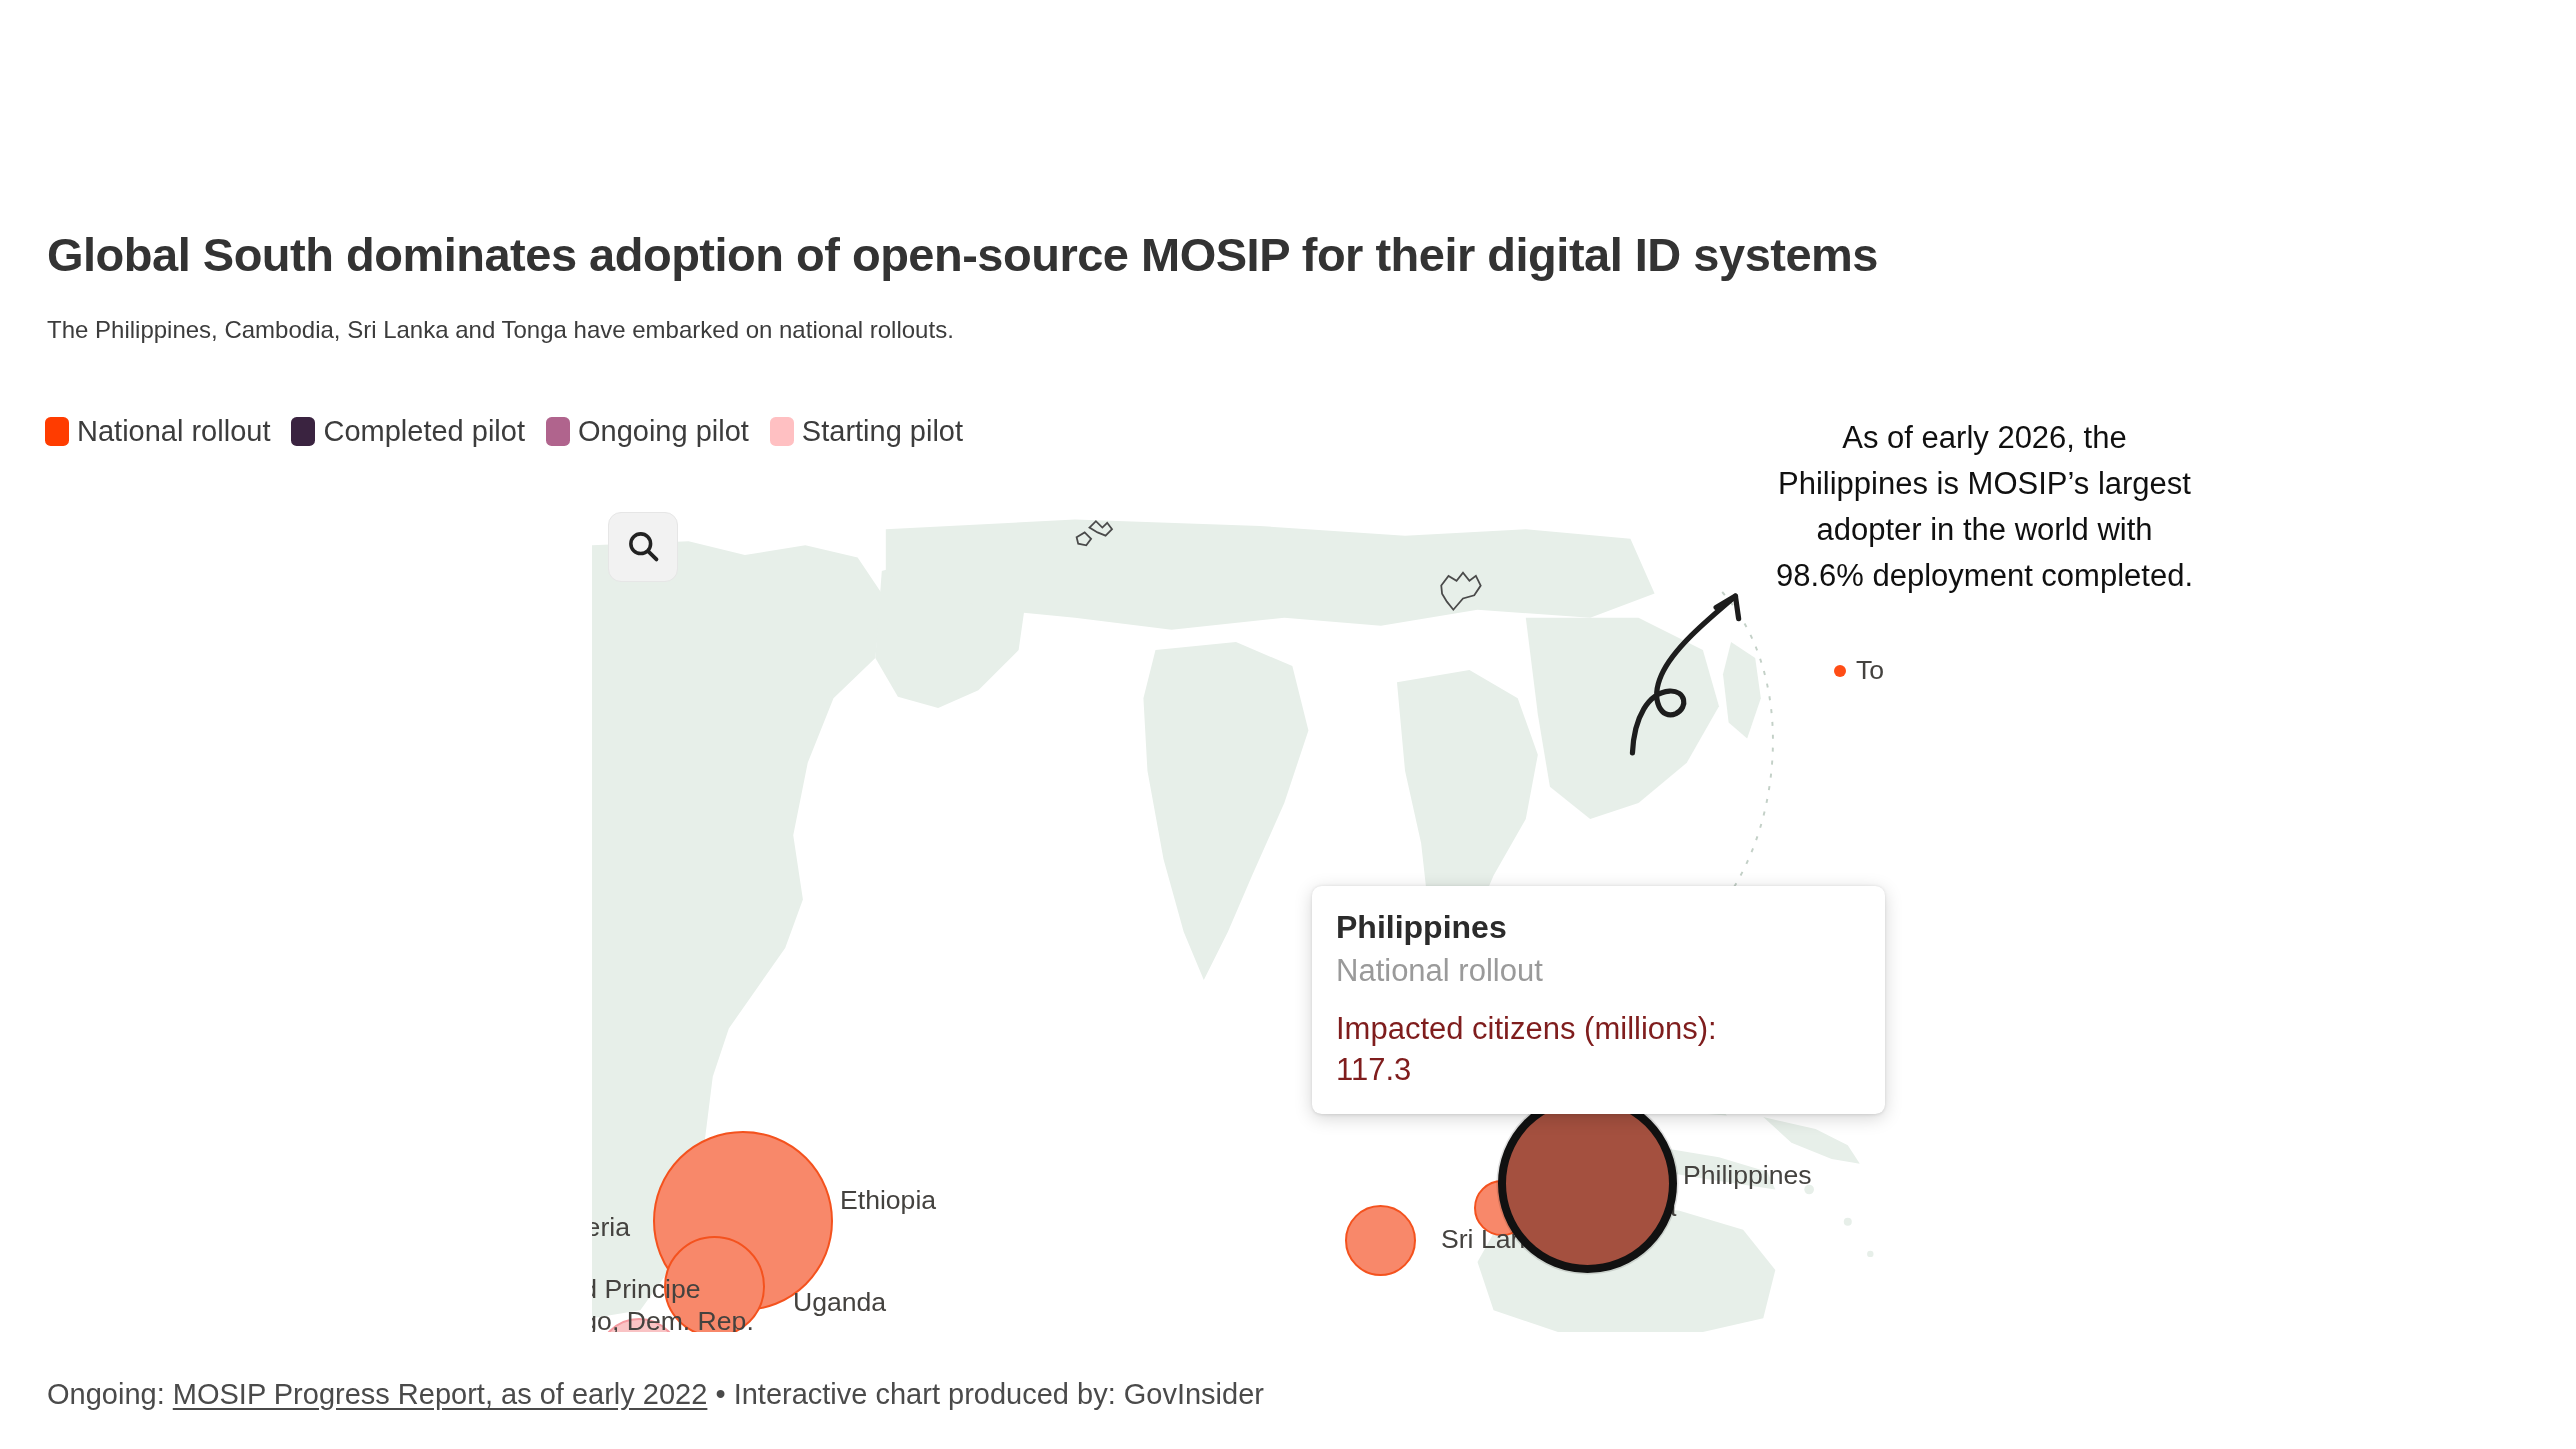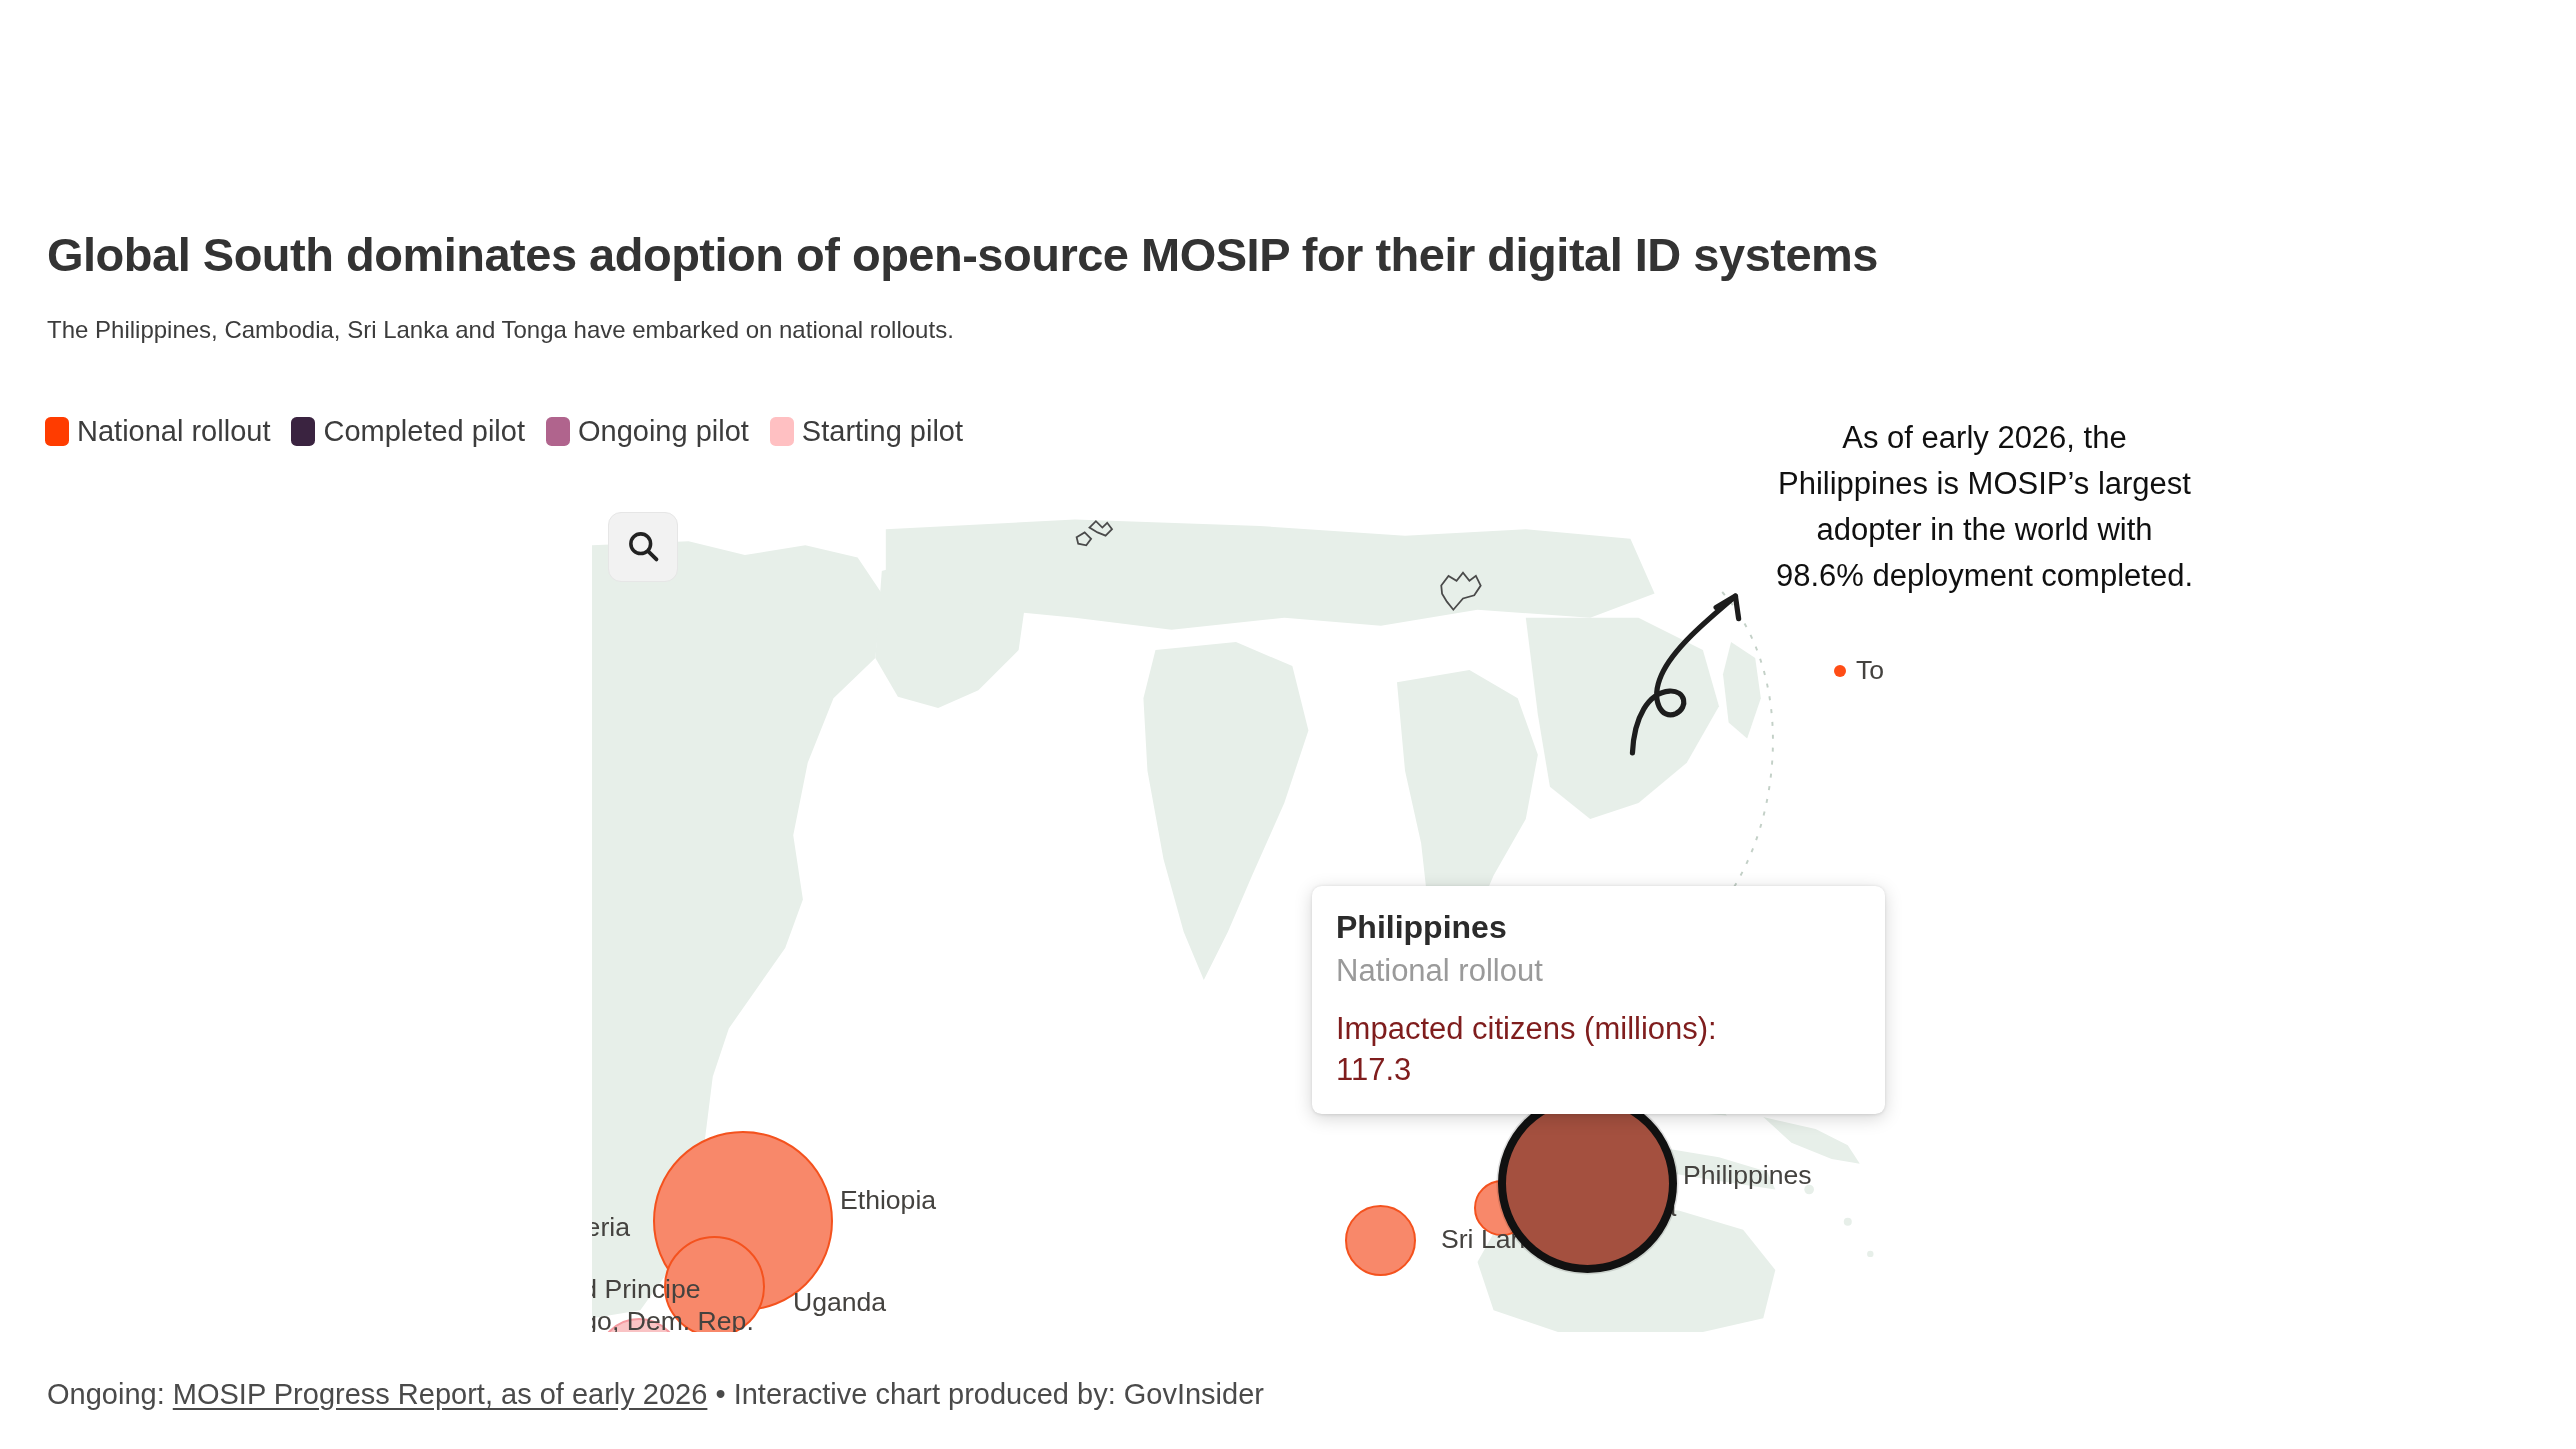--- a/index.html
+++ b/index.html
@@ -213,17 +213,17 @@
   <div class="tooltip">
     <div class="tt-title">Philippines</div>
     <div class="tt-sub">National rollout</div>
     <div class="tt-metric">
       <span>Impacted citizens (millions):</span><br>
       <span>117.3</span>
     </div>
   </div>
 
   <div class="footer">
-    <span>Ongoing: </span><a href="#">MOSIP Progress Report, as of early 2026</a><span> • Interactive chart produced by: GovInsider</span>
+    <span>Ongoing: </span><a href="#">MOSIP Progress Report, as of early 2022</a><span> • Interactive chart produced by: GovInsider</span>
   </div>
 
 </div>
 
 
 </body></html>

